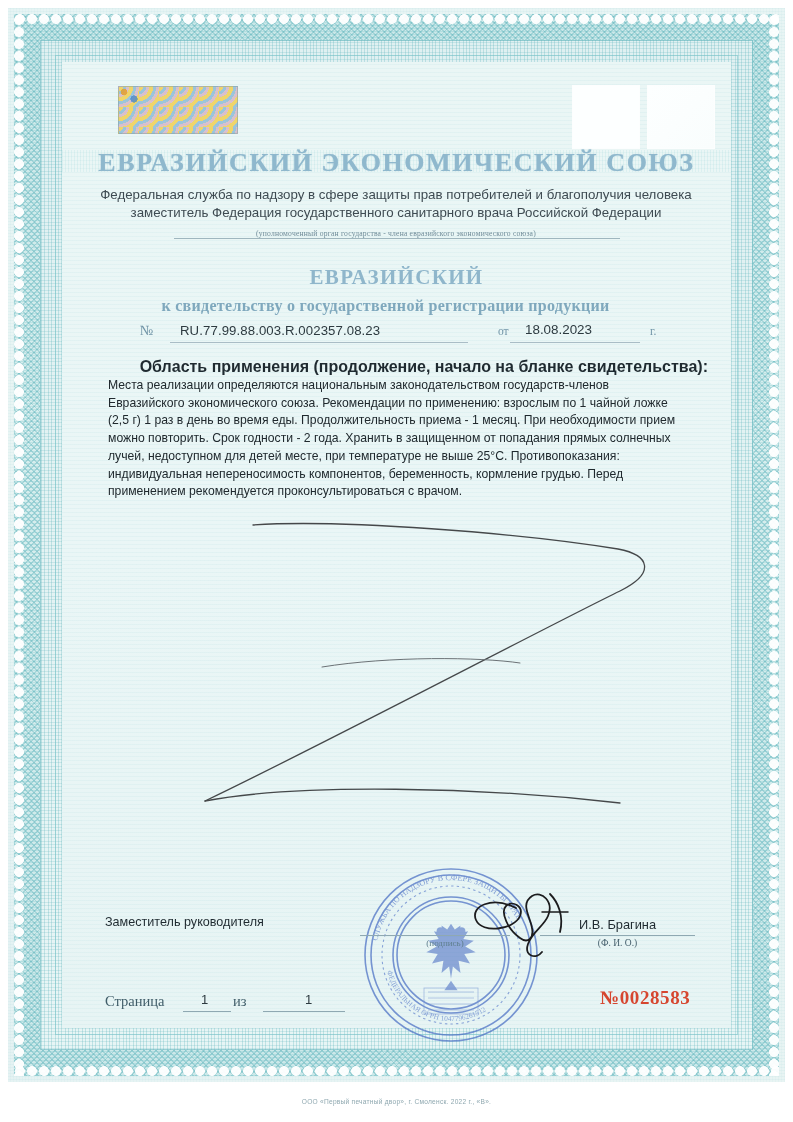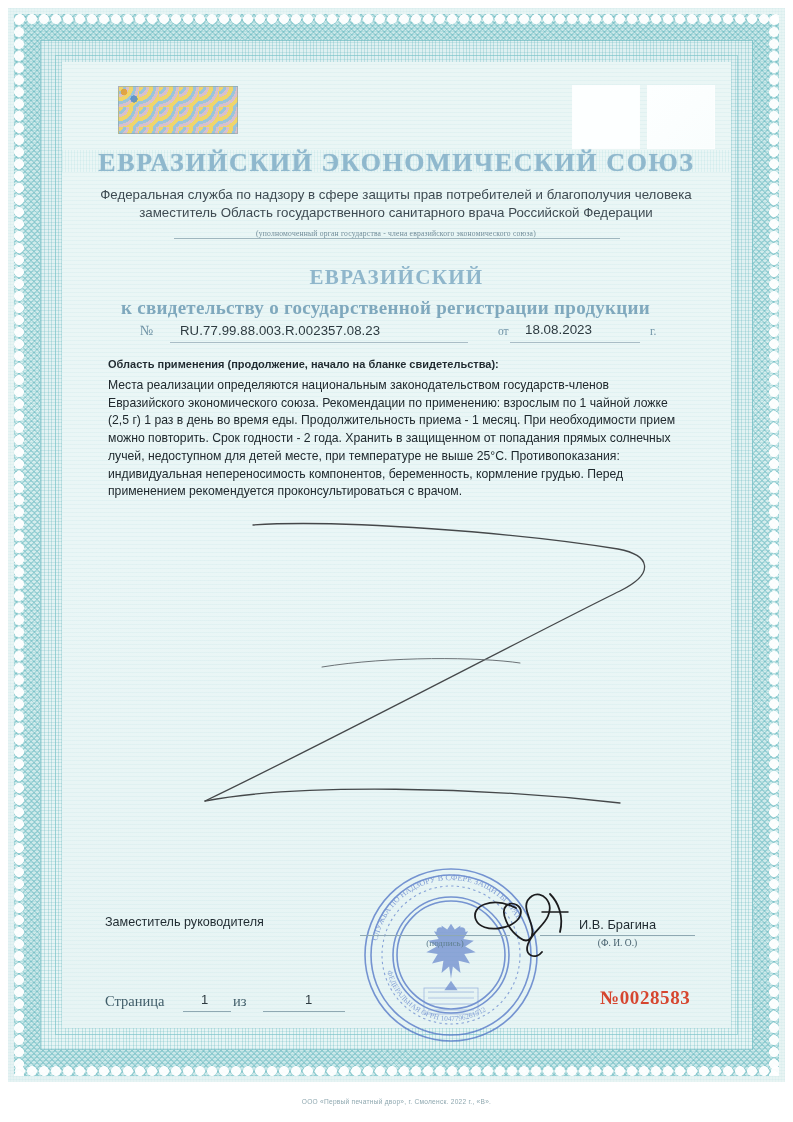--- a/index.html
+++ b/index.html
@@ -108,36 +108,36 @@
     font-family:"Liberation Serif",serif;font-size:7.6px;color:#6f8b98;letter-spacing:.2px;
   }
 
   .prilozhenie{
     position:absolute;left:0;top:265px;width:793px;text-align:center;
     font-family:"Liberation Serif",serif;font-weight:bold;font-size:21px;
     letter-spacing:1.3px;color:#8fb6cb;
   }
   .subtitle{
     position:absolute;left:0;top:297px;width:771px;text-align:center;
-    font-family:"Liberation Serif",serif;font-weight:bold;font-size:19px;
+    font-family:"Liberation Serif",serif;font-weight:bold;font-size:16px;
     color:#7fa8bd;letter-spacing:.3px;
   }
 
   .numline{position:absolute;left:140px;top:320px;width:560px;height:24px;}
   .numline .no{position:absolute;left:0;top:3px;font-family:"Liberation Serif",serif;font-size:14px;color:#6f93a6;}
   .numline .regno{position:absolute;left:40px;top:3px;font-size:13.2px;color:#2d3a40;letter-spacing:.1px;}
   .numline .ot{position:absolute;left:338px;top:5px;font-family:"Liberation Serif",serif;font-size:11.5px;color:#6f93a6;margin-left:20px;}
   .numline .date{position:absolute;left:385px;top:2px;font-size:13.4px;color:#2d3a40;}
   .numline .g{position:absolute;left:510px;top:5px;font-family:"Liberation Serif",serif;font-size:11.5px;color:#6f93a6;}
   .rule-num-a{position:absolute;left:30px;top:22px;width:298px;height:1px;background:#a9bdc6;}
   .rule-num-b{position:absolute;left:370px;top:22px;width:130px;height:1px;background:#a9bdc6;}
 
   .section-head{
     position:absolute;left:108px;top:358px;width:600px;
-    font-size:11px;font-weight:bold;color:#1f2a30;
+    font-size:16px;font-weight:bold;color:#1f2a30;text-align:right;
   }
   .body-text{
     position:absolute;left:108px;top:377px;width:580px;
     font-size:12.2px;color:#20292e;line-height:17.7px;text-align:left;
   }
 
   
   .zstroke{position:absolute;left:150px;top:515px;width:520px;height:310px;}
 
   
@@ -209,21 +209,21 @@
   <div class="content">
 
     <div class="holo"></div>
     <div class="wm-rect a"></div>
     <div class="wm-rect b"></div>
 
     <div class="eaeu-title">ЕВРАЗИЙСКИЙ ЭКОНОМИЧЕСКИЙ СОЮЗ</div>
 
     <div class="org-lines">
       <div>Федеральная служба по надзору в сфере защиты прав потребителей и благополучия человека</div>
-      <div>заместитель Область государственного санитарного врача Российской Федерации</div>
+      <div>заместитель Федерация государственного санитарного врача Российской Федерации</div>
     </div>
     <div class="rule-org"></div>
     <div class="caption-org">(уполномоченный орган государства - члена евразийского экономического союза)</div>
 
     <div class="prilozhenie">ЕВРАЗИЙСКИЙ</div>
     <div class="subtitle">к свидетельству о государственной регистрации продукции</div>
 
     <div class="numline">
       <span class="no">№</span>
       <span class="regno">RU.77.99.88.003.R.002357.08.23</span>

